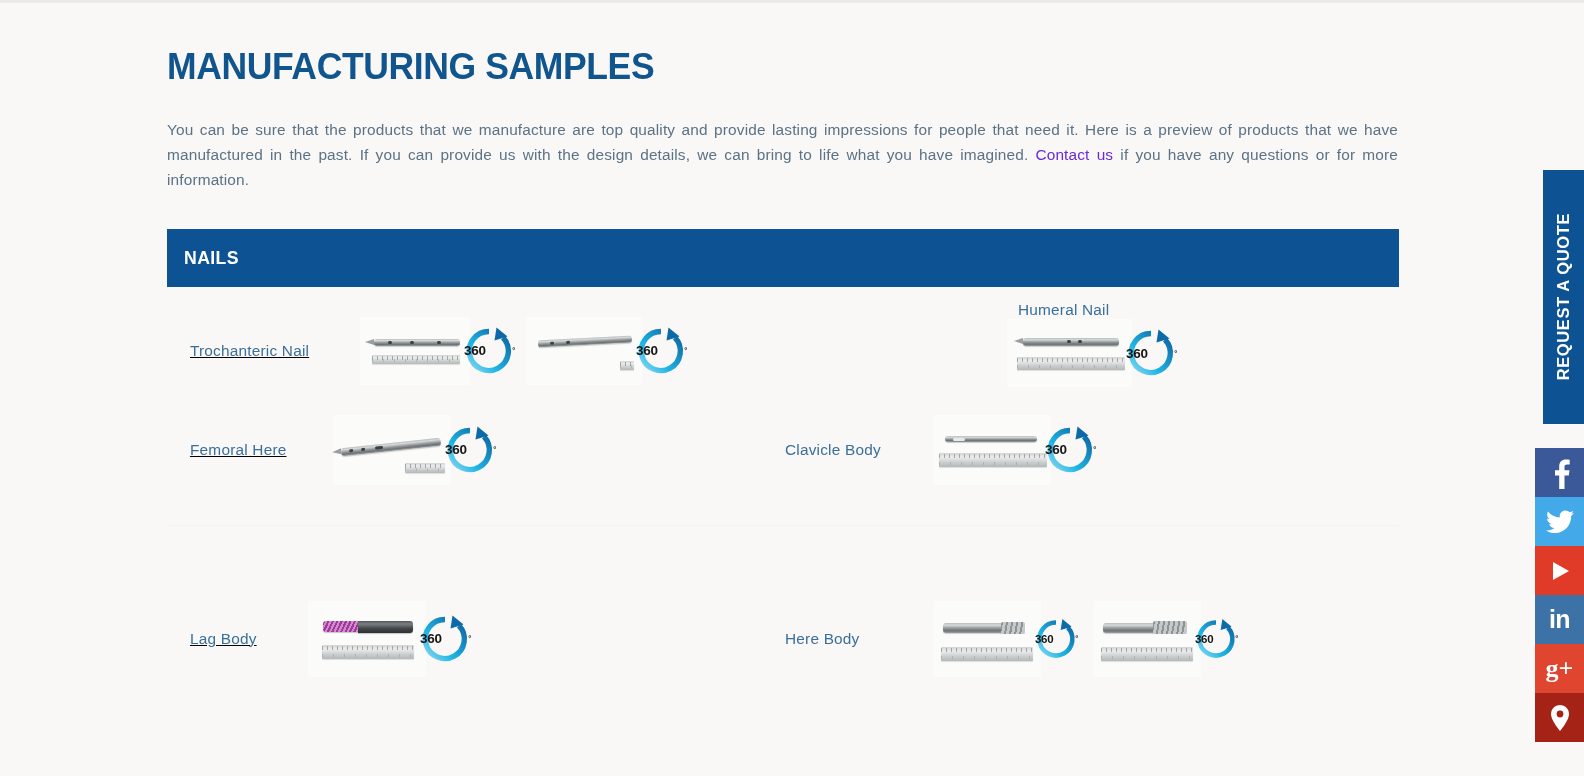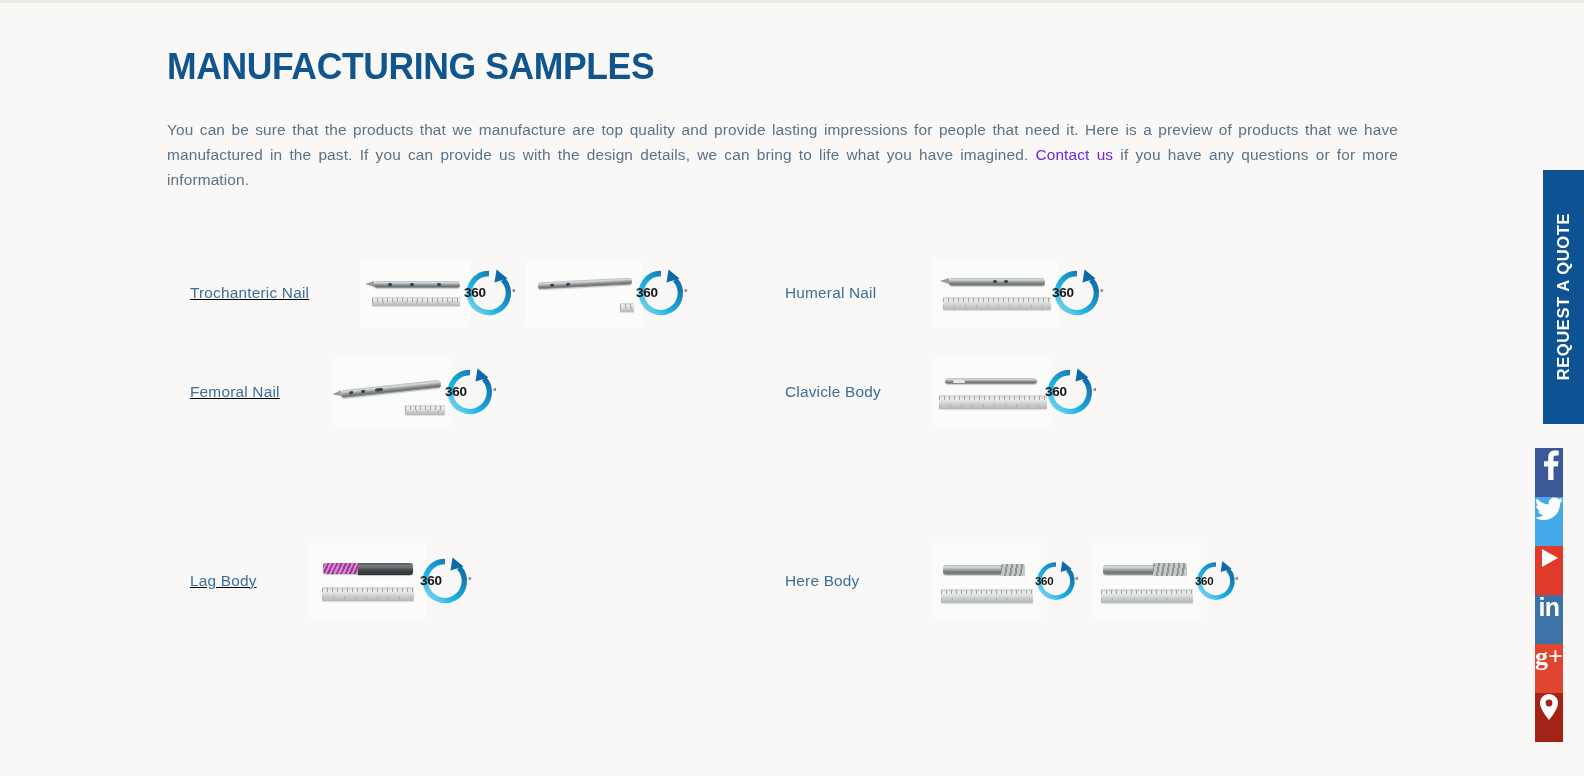--- a/index.html
+++ b/index.html
@@ -248,24 +248,24 @@
     white-space: nowrap;
   }
 
   .social-rail {
     position: absolute;
     right: 0;
     top: 448px;
     width: 49px;
   }
   .social {
-    width: 28px;
+    width: 49px;
     height: 49px;
     display: flex;
-    align-items: flex-start;
+    align-items: center;
     justify-content: center;
     cursor: pointer;
     color: #fff;
   }
   .social svg { display: block; }
 
   .glyph {
     color: #fff;
     font-weight: bold;
     line-height: 1;
@@ -276,20 +276,23 @@
 
 <div class="top-strip"></div>
 
 <div class="page">
 
   <h1 class="page-title">MANUFACTURING SAMPLES</h1>
 
   <p class="intro"><span>You can be sure that the products that we manufacture are top quality and provide lasting impressions for people that need it. Here is a preview of products that we have manufactured in the past. If you can provide us with the design details, we can bring to life what you have imagined. </span><a class="link" href="#">Contact us</a><span> if you have any questions or for more information.</span></p>
 
   <div class="section" style="margin-top:37px;">
+    <div class="section-bar">
+      <div class="section-bar-title">NAILS</div>
+    </div>
     <div class="section-body">
 
       <div class="prod-row">
         <div class="prod-cell indent-a">
           <div class="prod-label" style="width:170px;">Trochanteric Nail</div>
           <div class="thumbs">
 
             <div class="thumb plain" style="width:110px;height:68px;">
               <div class="rod taper" style="left:14px;top:22px;width:86px;height:7px;">
                 <div class="hole" style="left:14px;"></div>
@@ -329,21 +332,21 @@
                 <path d="M33.5 2.5 L44.5 11.5 L31.5 15.5 Z" fill="#0d6aa8"></path>
               </svg>
               <div class="lbl">
                   <span>360</span>
                   <span class="deg">°</span>
                 </div>
             </div>
           </div>
         </div>
 
-        <div class="prod-cell" style="padding-left:2px;">
+        <div class="prod-cell" style="padding-left:2px;flex-direction:column;">
           <div class="prod-label" style="width:148px;">Humeral Nail</div>
           <div class="thumbs">
             <div class="thumb plain" style="width:125px;height:68px;">
               <div class="rod taper" style="left:16px;top:19px;width:96px;height:8px;">
                 <div class="hole" style="left:44px;"></div>
                 <div class="hole" style="left:55px;"></div>
               </div>
               <div class="ruler" style="left:10px;top:38px;width:108px;height:13px;"></div>
             </div>
             <div class="badge360">
@@ -355,21 +358,21 @@
                   <span>360</span>
                   <span class="deg">°</span>
                 </div>
             </div>
           </div>
         </div>
       </div>
 
       <div class="prod-row">
         <div class="prod-cell indent-a">
-          <div class="prod-label" style="width:148px;">Femoral Nail</div>
+          <div class="prod-label" style="width:148px;">Femoral Here</div>
           <div class="thumbs" style="margin-left:-5px;">
             <div class="thumb plain" style="width:118px;height:70px;">
               <div class="rod taper" style="left:8px;top:28px;width:100px;height:8px;transform:rotate(-6deg);">
                 <div class="hole" style="left:8px;"></div>
                 <div class="hole" style="left:20px;"></div>
                 <div class="hole" style="left:34px;width:8px;"></div>
               </div>
               <div class="ruler" style="left:72px;top:48px;width:40px;height:10px;"></div>
             </div>
             <div class="badge360">

